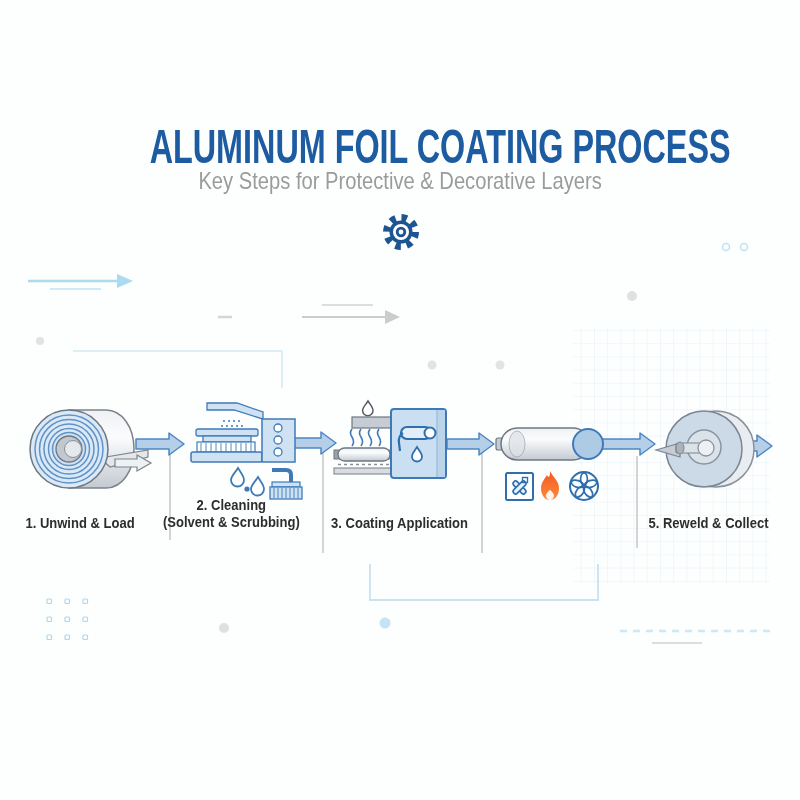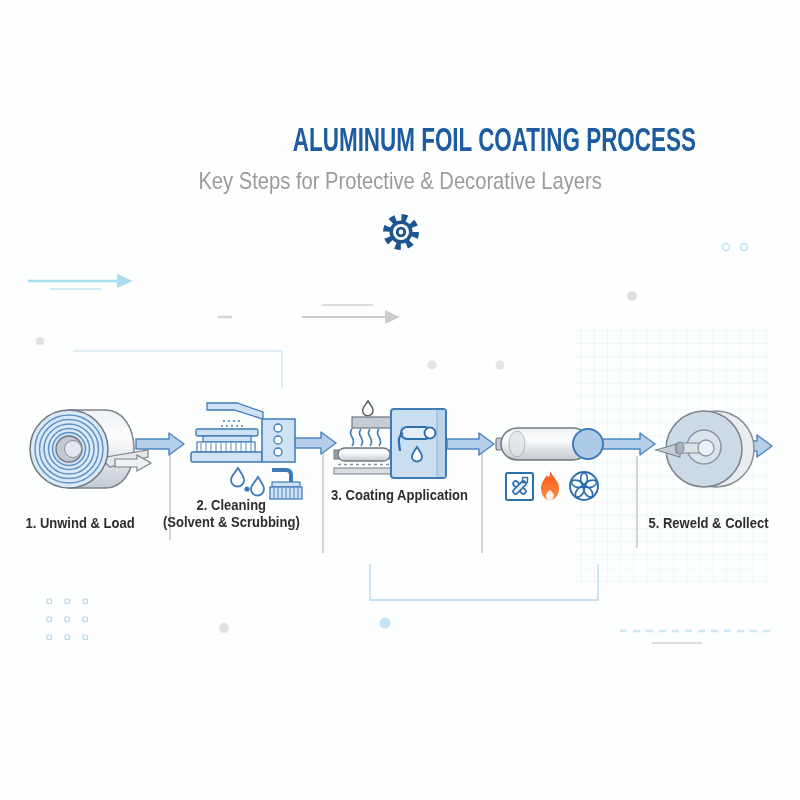--- a/index.html
+++ b/index.html
@@ -1,19 +1,19 @@
 <!DOCTYPE html>
 <html><head>
 <meta charset="utf-8">
 <style>
   html,body{margin:0;padding:0;}
   body{font-family:"Liberation Sans", sans-serif; background:#fff;}
   .canvas{position:relative;width:800px;height:800px;background:#fdfefe;overflow:hidden;}
   .abs{position:absolute;}
-  .title{top:122px;left:0;width:800px;text-align:right;color:#1d5ca1;font-weight:bold;font-size:34px;line-height:1;letter-spacing:0px;}
+  .title{top:122px;left:0;width:800px;text-align:left;color:#1d5ca1;font-weight:bold;font-size:49px;line-height:1;letter-spacing:0px;}
   .title span{display:inline-block;transform:scaleX(.66);transform-origin:center;white-space:nowrap;}
   .subtitle{top:169px;left:0;width:800px;text-align:center;color:#9b9b9b;font-size:24px;line-height:1;}
   .subtitle span{display:inline-block;transform:scaleX(.84);transform-origin:center;white-space:nowrap;}
   .step-label{width:200px;text-align:center;color:#2d2d2d;font-weight:bold;font-size:15.5px;line-height:1.12;}
   .step-label span{display:inline-block;transform:scaleX(.84);transform-origin:center;white-space:nowrap;}
   svg{display:block;}
 </style>
 </head>
 <body>
 
@@ -249,20 +249,20 @@
     <span>Key Steps for Protective &amp; Decorative Layers</span>
   </div>
 
   <div class="abs step-label" style="top:514px;left:-20px;">
     <span>1. Unwind &amp; Load</span>
   </div>
   <div class="abs step-label" style="top:496px;left:131px;text-decoration:underline;">
     <span>2. Cleaning</span><br>
     <span>(Solvent &amp; Scrubbing)</span>
   </div>
-  <div class="abs step-label" style="top:486px;left:300px;text-align:center;">
+  <div class="abs step-label" style="top:514px;left:300px;text-align:center;">
     <span>3. Coating Application</span>
   </div>
   <div class="abs step-label" style="top:514px;left:608px;">
     <span>5. Reweld &amp; Collect</span>
   </div>
 
 </div>
 
 </body></html>

